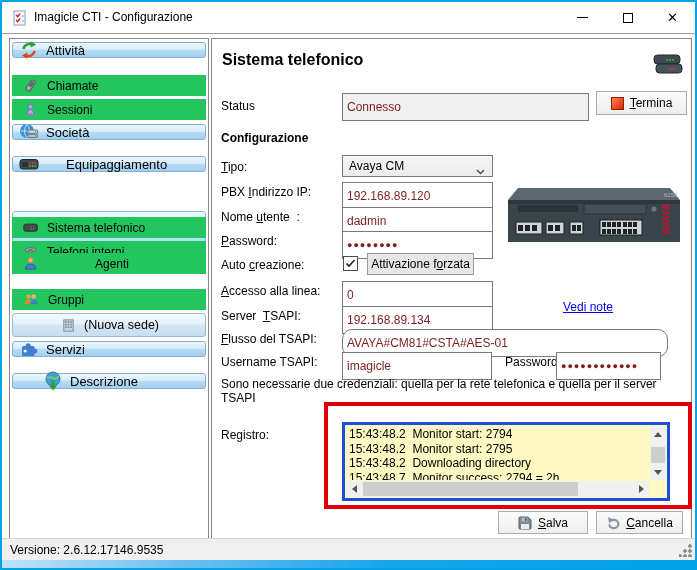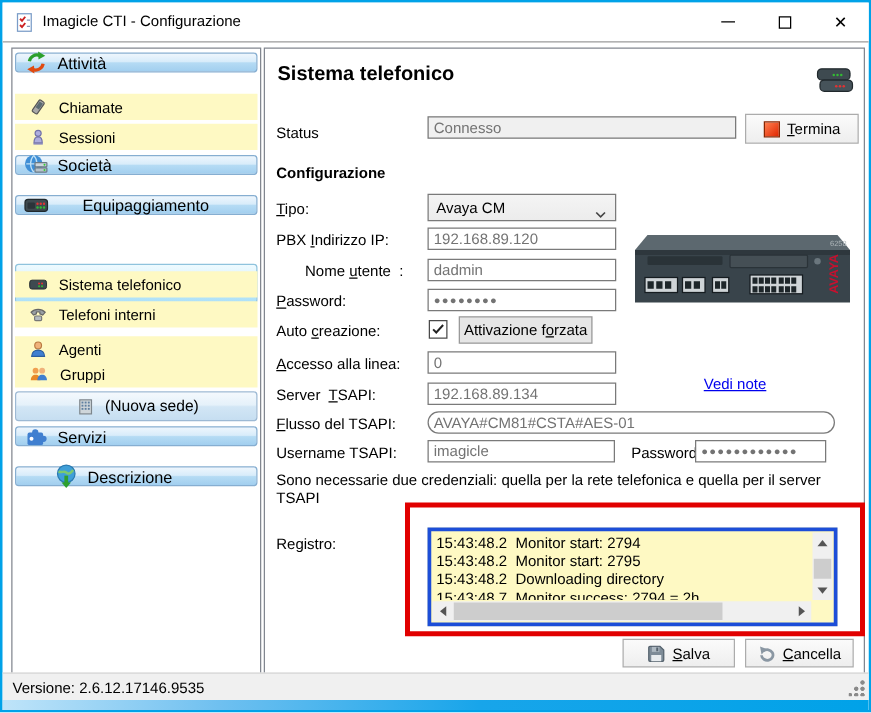--- a/index.html
+++ b/index.html
@@ -18,35 +18,35 @@
   .max-glyph { width:10px; height:10px; border:1px solid #000; display:block; }
   .close-glyph { font-size:13px; color:#000; line-height:1; }
   
   .sidebar { position:absolute; left:7px; top:36px; width:200px; height:502px; background:#fff; border:1px solid #828790; }
   .main { position:absolute; left:209px; top:36px; width:481px; height:502px; background:#fff; border:1px solid #828790; }
   
   .sb-item { position:absolute; left:2px; width:194px; display:flex; align-items:center; cursor:default; }
   .sb-header { height:16px; border:1px solid #86aed1; border-radius:3px;
     background:linear-gradient(180deg,#eef6fd 0%,#d8ecfa 45%,#b5dbf4 52%,#a2cfef 100%); font-size:13px; }
   .sb-header .sb-ico { margin:0 7px 0 6px; }
-  .sb-sub { height:21px; background:#fef9c3; font-size:12px; }
+  .sb-sub { height:21px; background:#22c55e; font-size:12px; }
   .sb-sub .sb-ico { margin:0 9px 0 11px; }
   .sb-site { height:32px; border:1px solid #8fc3dd; border-radius:3px; font-size:12px;
     background:linear-gradient(180deg,#eefaff 0%,#d9f2fc 45%,#bde8fa 52%,#aee1f8 100%);margin-top:23px; }
   .sb-site .sb-ico { margin:0 8px 0 8px; }
   .sb-newsite { height:24px; border:1px solid #9db9d4; border-radius:3px; font-size:12.5px;
     background:linear-gradient(180deg,#f4f9fd 0%,#e5f1fa 45%,#d2e6f5 52%,#c6def1 100%); }
   .sb-newsite .sb-ico { margin:0 8px 0 8px; }
   .sb-ico { display:inline-flex; flex:none; }
   
   .h1 { position:absolute; left:10px; top:12px; font-size:16px; font-weight:bold; color:#000; }
   .lbl { position:absolute; font-size:12px; color:#000; white-space:pre; }
   .sec { position:absolute; font-size:12px; font-weight:bold; color:#000; }
-  .txt { position:absolute; height:18px; border:1px solid #7a7a7a; background:#fff; font-family:"Liberation Sans",sans-serif;
-    font-size:12px; padding:0 4px; color:#737373; outline:none; }
+  .txt { position:absolute; height:28px; border:1px solid #7a7a7a; background:#fff; font-family:"Liberation Sans",sans-serif;
+    font-size:12px; padding:0 4px; color:#7f1d1d; outline:none; }
   .txt.ro { background:#f0f0f0; }
   .pwd { letter-spacing:1px; font-size:9px; font-weight:bold; }
   .combo { position:absolute; height:22px; border:1px solid #7a7a7a; background:linear-gradient(180deg,#f4f4f4,#ececec);
     font-size:12px; display:flex; align-items:center; padding:0 6px; }
   .combo .chev { position:absolute; right:7px; top:8px; }
   .btn { position:absolute; display:flex; align-items:center; justify-content:center; gap:6px;
     border:1px solid #acacac; background:linear-gradient(180deg,#fbfbfb,#eeeeee); font-size:12px; color:#000; cursor:default; }
   .btn-flat { background:#e6e6e6; border:1px solid #9a9a9a; }
   .chk { position:absolute; width:15px; height:15px; border:1px solid #4a4a4a; background:#fff; display:flex;
     align-items:center; justify-content:center; }
@@ -215,21 +215,21 @@
     <div class="sb-item sb-sub" style="top:202px;">
       <span class="sb-ico">
         <svg width="15" height="15" viewBox="0 0 16 16">
           <path d="M2 6.2c3-3.2 9-3.2 12 0l-2.1 2.4-2.4-1V6a8 8 0 0 0-3 0v1.6l-2.4 1z" fill="#9aa0a6" stroke="#666"></path>
           <rect x="5" y="9.4" width="6" height="4" rx="1" fill="#b5bbc0" stroke="#777"></rect>
         </svg>
       </span>
       <span>Telefoni interni</span>
     </div>
 
-    <div class="sb-item sb-sub" style="top:230px;">
+    <div class="sb-item sb-sub" style="top:214px;gap:48px;">
       <span class="sb-ico">
         <svg width="15" height="15" viewBox="0 0 16 16">
           <circle cx="8" cy="4.6" r="2.9" fill="#f0b27a" stroke="#b97b43"></circle>
           <path d="M2.5 14c0-3.4 2.4-5.4 5.5-5.4s5.5 2 5.5 5.4z" fill="#3f7fd0" stroke="#2b5d9e"></path>
         </svg>
       </span>
       <span>Agenti</span>
     </div>
 
     <div class="sb-item sb-sub" style="top:250px;">
@@ -325,21 +325,21 @@
       <span class="chev">
         <svg width="9" height="6" viewBox="0 0 9 6">
             <polyline points="1,1 4.5,4.5 8,1" fill="none" stroke="#444" stroke-width="1.3"></polyline>
           </svg>
       </span>
     </div>
 
     <span class="lbl" style="left:9px; top:146px;">PBX <u>I</u>ndirizzo IP:</span>
     <input class="txt" style="left: 130px; top: 143px; width: 151px;" value="192.168.89.120">
 
-    <span class="lbl" style="left:9px; top:171px;margin-left:23px;">Nome <u>u</u>tente  :</span>
+    <span class="lbl" style="left:9px; top:171px;">Nome <u>u</u>tente  :</span>
     <input class="txt" style="left: 130px; top: 168px; width: 151px;" value="dadmin">
 
     <span class="lbl" style="left:9px; top:195px;"><u>P</u>assword:</span>
     <input class="txt pwd" style="left: 130px; top: 192px; width: 151px;" value="●●●●●●●●">
 
     <span class="lbl" style="left:9px; top:219px;">Auto <u>c</u>reazione:</span>
     <div class="chk" style="left:131px; top:217px;">
       <svg width="11" height="11" viewBox="0 0 11 11">
         <polyline points="1.5,5.5 4,8 9.5,2" fill="none" stroke="#222" stroke-width="1.6"></polyline>
       </svg>

